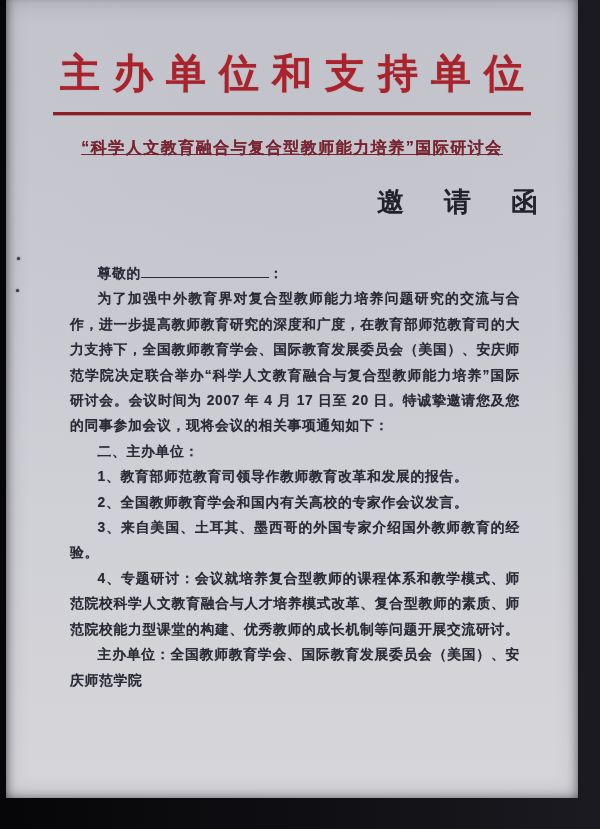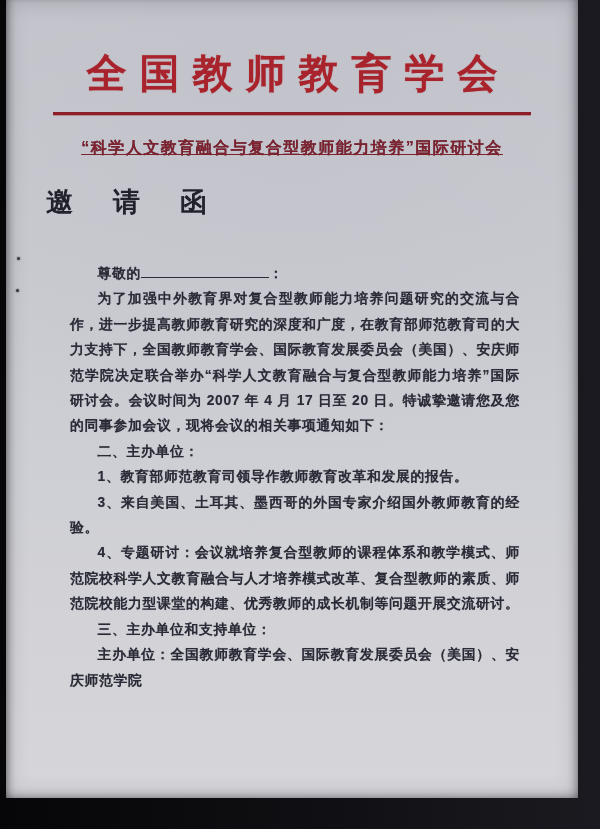--- a/index.html
+++ b/index.html
@@ -51,21 +51,21 @@
     font-size:16px;
     font-weight:bold;
     letter-spacing:1.5px;
     color:#7e2230;
     text-shadow:0 0 .6px rgba(60,30,40,.7);
     white-space:nowrap;
     text-decoration:underline;
   }
   .doc-title{
     margin-top:25px;
-    text-align:left;
+    text-align:right;
     font-size:27px;
     font-weight:600;
     letter-spacing:40px;
     padding-left:40px;
     color:#22222c;
     font-family:"DejaVu Serif", serif;
     white-space:nowrap;
   }
   .body-text{
     margin:41px 58px 0 64px;
@@ -94,43 +94,43 @@
   }
   .dot-1{left:11px;top:257px;}
   .dot-2{left:10px;top:289px;}
 </style>
 </head>
 <body>
 
 <div class="scan-frame">
   <div class="paper">
 
-    <div class="org-title">全国教师教育学会</div>
+    <div class="org-title">主办单位和支持单位</div>
 
     <div class="header-rule"></div>
 
     <div class="subtitle">“科学人文教育融合与复合型教师能力培养”国际研讨会</div>
 
     <div class="doc-title">邀请函</div>
 
     <div class="body-text">
 
       <p class="salutation"><span>尊敬的</span><span class="blank-line"></span><span>：</span></p>
 
       <p>为了加强中外教育界对复合型教师能力培养问题研究的交流与合作，进一步提高教师教育研究的深度和广度，在教育部师范教育司的大力支持下，全国教师教育学会、国际教育发展委员会（美国）、安庆师范学院决定联合举办“科学人文教育融合与复合型教师能力培养”国际研讨会。会议时间为 2007 年 4 月 17 日至 20 日。特诚挚邀请您及您的同事参加会议，现将会议的相关事项通知如下：</p>
 
 
 
       <p>二、主办单位：</p>
 
       <p>1、教育部师范教育司领导作教师教育改革和发展的报告。</p>
+      <p>2、全国教师教育学会和国内有关高校的专家作会议发言。</p>
       <p>3、来自美国、土耳其、墨西哥的外国专家介绍国外教师教育的经验。</p>
       <p>4、专题研讨：会议就培养复合型教师的课程体系和教学模式、师范院校科学人文教育融合与人才培养模式改革、复合型教师的素质、师范院校能力型课堂的构建、优秀教师的成长机制等问题开展交流研讨。</p>
 
-      <p>三、主办单位和支持单位：</p>
 
       <p>主办单位：全国教师教育学会、国际教育发展委员会（美国）、安庆师范学院</p>
 
     </div>
 
     <div class="binding-dot dot-1"></div>
     <div class="binding-dot dot-2"></div>
 
   </div>
 </div>

